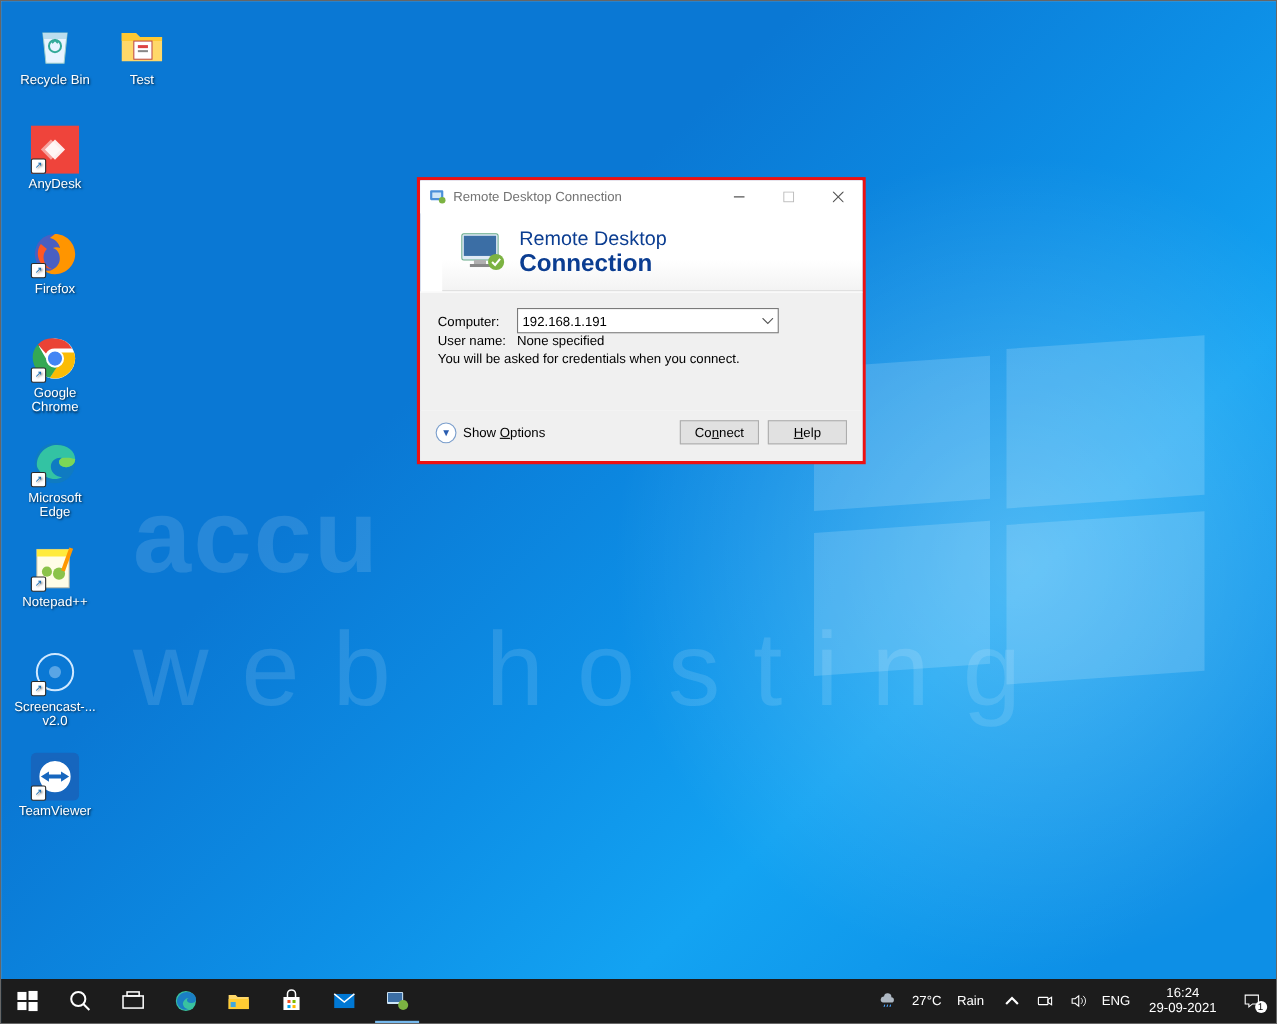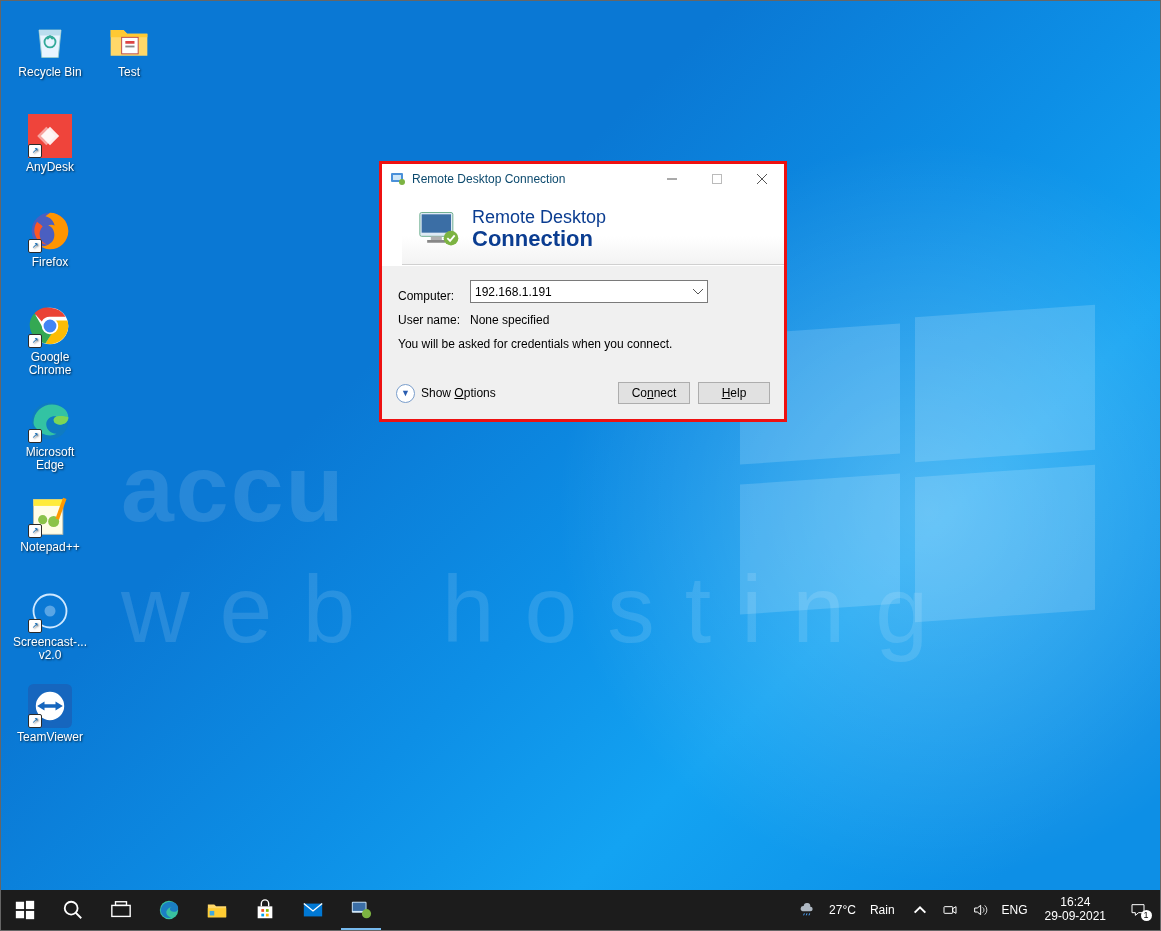--- a/index.html
+++ b/index.html
@@ -28,32 +28,32 @@
     line-height:1.1;}
   .dicon .ic{width:44px;height:44px;margin-bottom:3px;position:relative;display:flex;align-items:center;justify-content:center;}
   .dicon .ic svg{width:44px;height:44px;}
   .shortcut{position:absolute;left:0;bottom:0;width:12px;height:12px;background:#fff;border:1px solid #2a2a2a;
     border-radius:2px;display:flex;align-items:center;justify-content:center;font-size:8px;color:#0062b1;}
   .dicon-test{position:absolute;left:89px;top:18px;}
 
   
   .dialog-wrap{position:absolute;left:378px;top:160px;width:402px;height:255px;border:3px solid #e11;}
   .dialog{width:100%;height:100%;background:#fff;font-size:12px;color:#000;display:flex;flex-direction:column;}
-  .titlebar{height:30px;background:#fff;display:flex;align-items:center;padding-left:8px;border-bottom:0;color:#0c4a6e;}
+  .titlebar{height:30px;background:#fff;display:flex;align-items:center;padding-left:8px;border-bottom:0;color:#737373;}
   .titlebar .tbicon{width:16px;height:16px;margin-right:6px;}
   .titlebar .title{flex:1;}
   .titlebar .winbtn{width:45px;height:30px;display:flex;align-items:center;justify-content:center;color:#555;}
   .banner{height:70px;background:linear-gradient(#fff,#fff 60%,#f3f3f3);display:flex;align-items:center;padding-left:16px;
     border-bottom:1px solid #d0d0d0;margin-left:20px;}
   .banner .bicon{width:44px;height:40px;margin-right:10px;}
   .banner .btxt{color:#0b3d91;line-height:1.05;}
   .banner .btxt .l1{font-size:18px;font-weight:400;}
   .banner .btxt .l2{font-size:22px;font-weight:700;}
   .body{flex:1;padding:14px 16px 0;background:#f0f0f0;border-top:1px solid #fff;}
-  .row{display:flex;align-items:flex-end;margin-bottom:10px;}
+  .row{display:flex;align-items:center;margin-bottom:0;}
   .row .lbl{width:72px;}
   .combo{flex:none;width:228px;height:21px;border:1px solid #7a7a7a;background:#fff;display:flex;align-items:center;
     padding:0 4px;justify-content:space-between;font-family:inherit;font-size:12px;}
   .hint{margin-top:2px;}
   .footer{height:40px;background:#f0f0f0;border-top:0;display:flex;align-items:center;padding:0 14px 6px;}
   .showopt{display:flex;align-items:center;gap:6px;flex:1;}
   .showopt .chev{width:17px;height:17px;border:1px solid #7a9ecc;border-radius:50%;background:#fff;
     display:flex;align-items:center;justify-content:center;color:#2a5db0;font-size:9px;}
   .footer button{width:72px;height:22px;margin-left:8px;background:#e1e1e1;border:1px solid #adadad;
     font-size:12px;font-family:Liberation Sans, sans-serif;}

